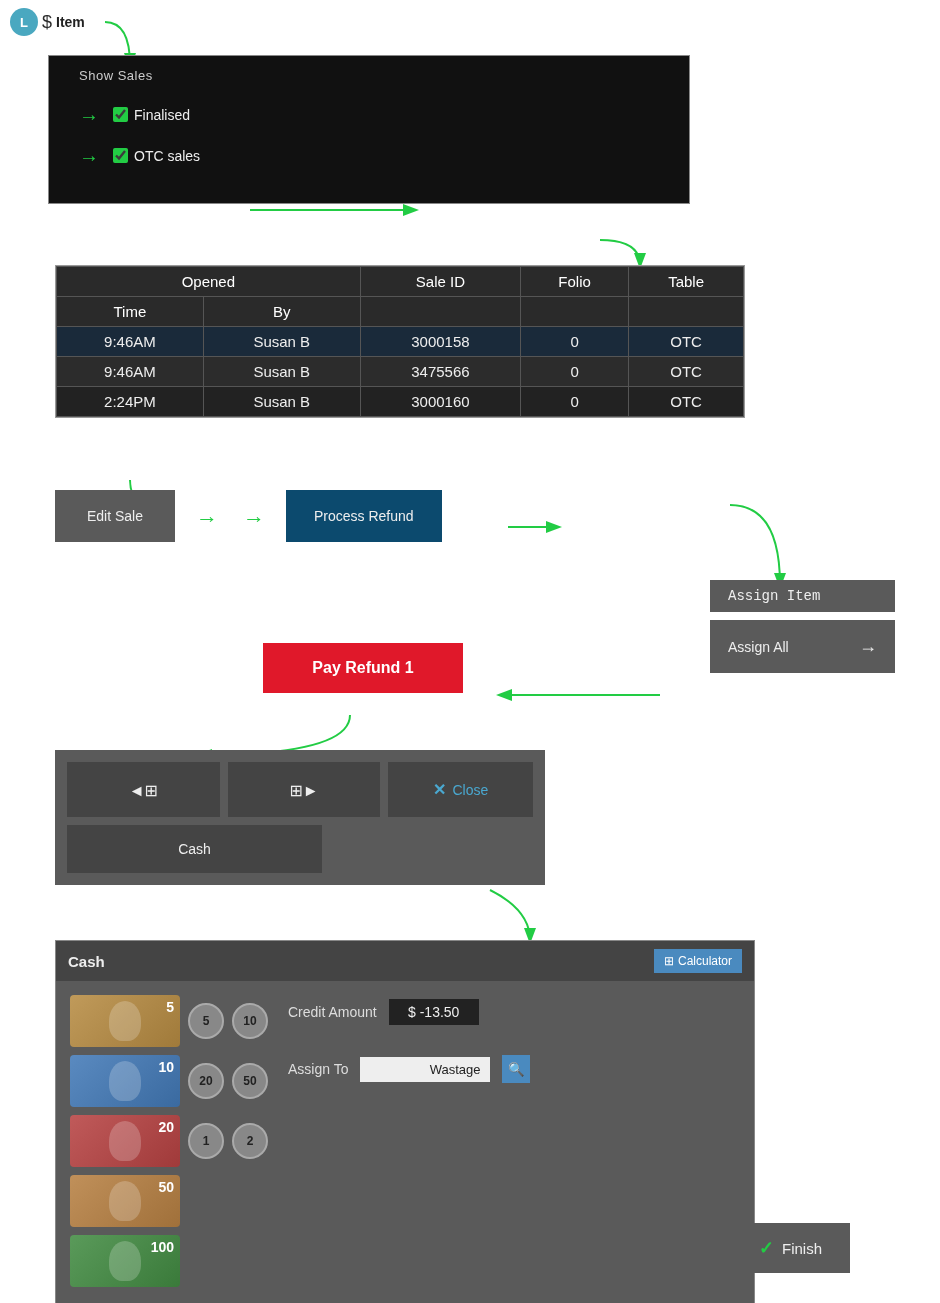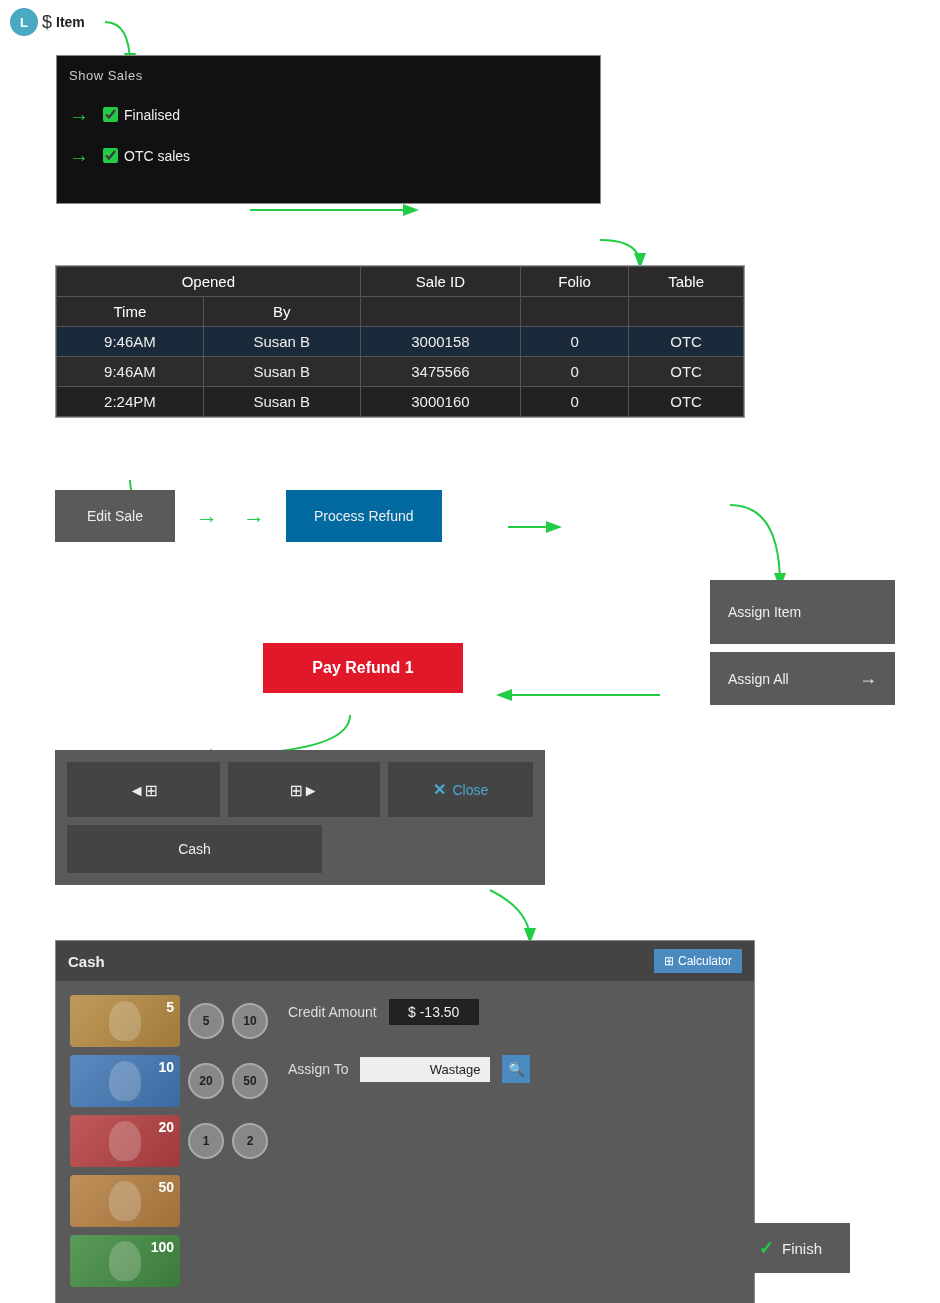--- a/index.html
+++ b/index.html
@@ -35,25 +35,25 @@
     .nav-sales-label {
       font-size: 14px;
       color: #222;
       font-weight: bold;
     }
 
     
     .show-sales-box {
       position: absolute;
       top: 55px;
-      left: 56px;
-      width: 545px;
+      left: 48px;
+      width: 642px;
       background: #111;
       border: 1.5px solid #888;
-      padding: 12px 12px 18px;
+      padding: 12px 30px 18px;
     }
     .show-sales-title {
       color: #ccc;
       font-size: 13px;
       margin-bottom: 20px;
       letter-spacing: 0.5px;
     }
     .checkbox-row {
       display: flex;
       align-items: center;
@@ -130,21 +130,21 @@
       text-align: center;
     }
     .arrow-between {
       color: #22cc44;
       font-size: 22px;
       margin: 0 4px;
     }
 
     
     .process-refund-btn {
-      background: #0369a1;
+      background: #0c4a6e;
       color: #eee;
       border: none;
       padding: 18px 28px;
       font-size: 14px;
       cursor: pointer;
       min-width: 140px;
       text-align: center;
     }
 
     
@@ -154,25 +154,26 @@
       right: 45px;
       display: flex;
       flex-direction: column;
       gap: 8px;
       width: 185px;
     }
     .assign-btn {
       background: #5a5a5a;
       color: #eee;
       border: none;
-      padding: 24px 18px;
+      padding: 8px 18px;
       font-size: 14px;
       cursor: pointer;
       text-align: left;
       width: 100%;
+      font-family: Liberation Mono, monospace;
     }
     .assign-all-btn {
       background: #5a5a5a;
       color: #eee;
       border: none;
       padding: 16px 18px;
       font-size: 14px;
       cursor: pointer;
       display: flex;
       align-items: center;

